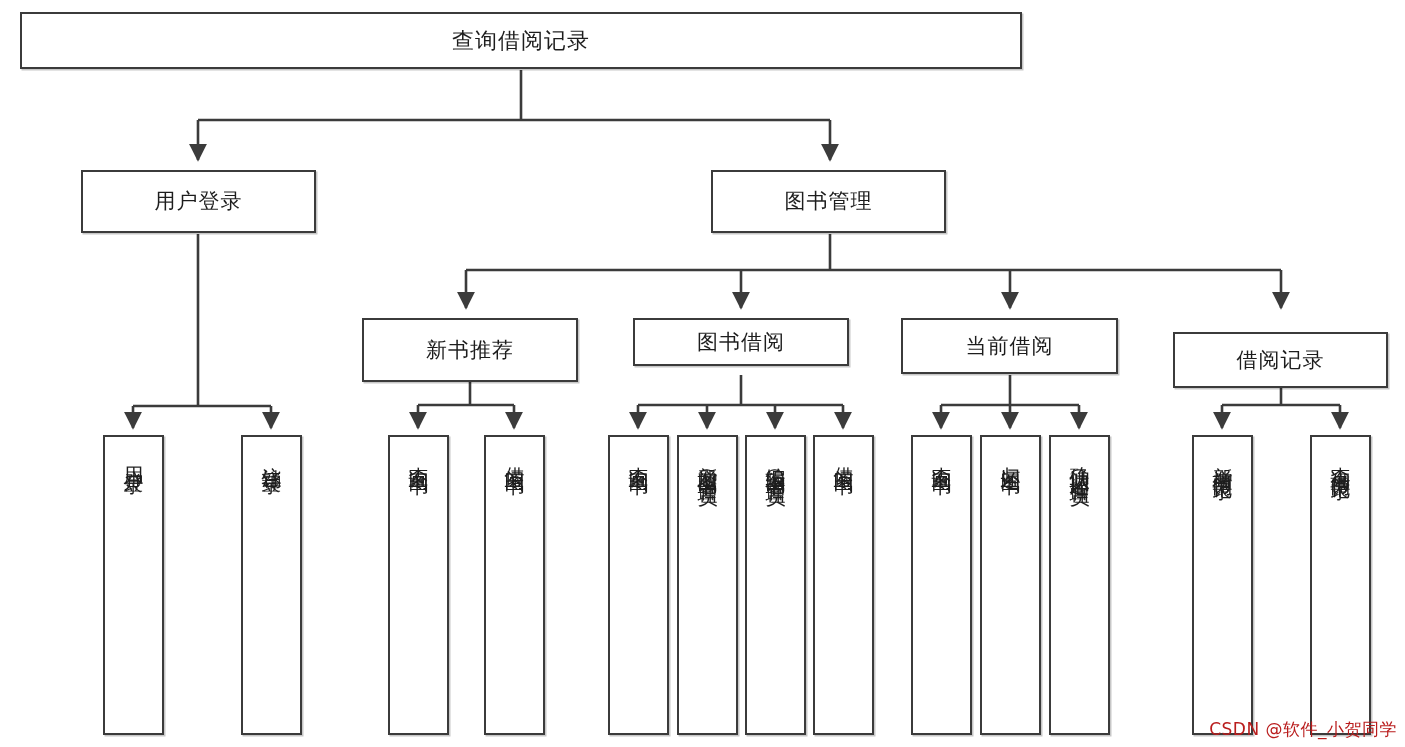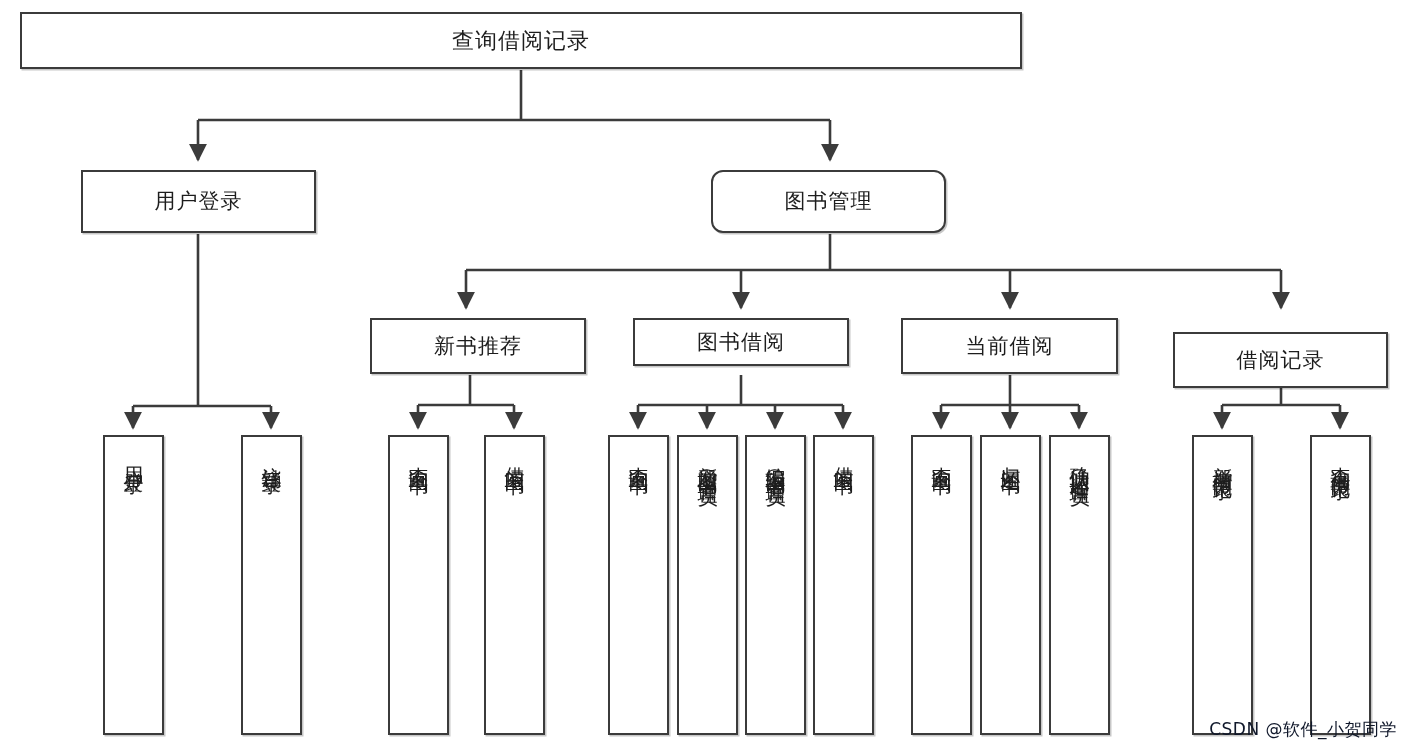--- a/index.html
+++ b/index.html
@@ -57,21 +57,21 @@
     letter-spacing: 3px;
     line-height: 1.05;
     white-space: nowrap;
     color: #1d1d1d;
   }
   .watermark {
     position: absolute;
     right: 8px;
     bottom: 6px;
     font-size: 17px;
-    color: #0f172a;
+    color: #b91c1c;
     letter-spacing: 0.5px;
     white-space: nowrap;
     font-family: "DejaVu Sans", "Liberation Sans", sans-serif;
   }
 </style>
 </head>
 <body>
 
 <div id="canvas">
 
@@ -125,25 +125,25 @@
     </g>
   </svg>
 
   <div class="node root" style="left:20px; top:12px; width:1002px; height:57px;">
     <span class="node-label">查询借阅记录</span>
   </div>
 
   <div class="node" style="left:81px; top:170px; width:235px; height:63px;">
     <span class="node-label">用户登录</span>
   </div>
-  <div class="node" style="left:711px; top:170px; width:235px; height:63px;border-radius:12px;">
+  <div class="node" style="left:711px; top:170px; width:235px; height:63px;">
     <span class="node-label">图书管理</span>
   </div>
 
-  <div class="node" style="left:362px; top:318px; width:216px; height:56px;margin-left:8px;">
+  <div class="node" style="left:362px; top:318px; width:216px; height:64px;">
     <span class="node-label">新书推荐</span>
   </div>
   <div class="node" style="left:633px; top:318px; width:216px; height:48px;">
     <span class="node-label">图书借阅</span>
   </div>
   <div class="node" style="left:901px; top:318px; width:217px; height:56px;">
     <span class="node-label">当前借阅</span>
   </div>
   <div class="node" style="left:1173px; top:332px; width:215px; height:56px;">
     <span class="node-label">借阅记录</span>

